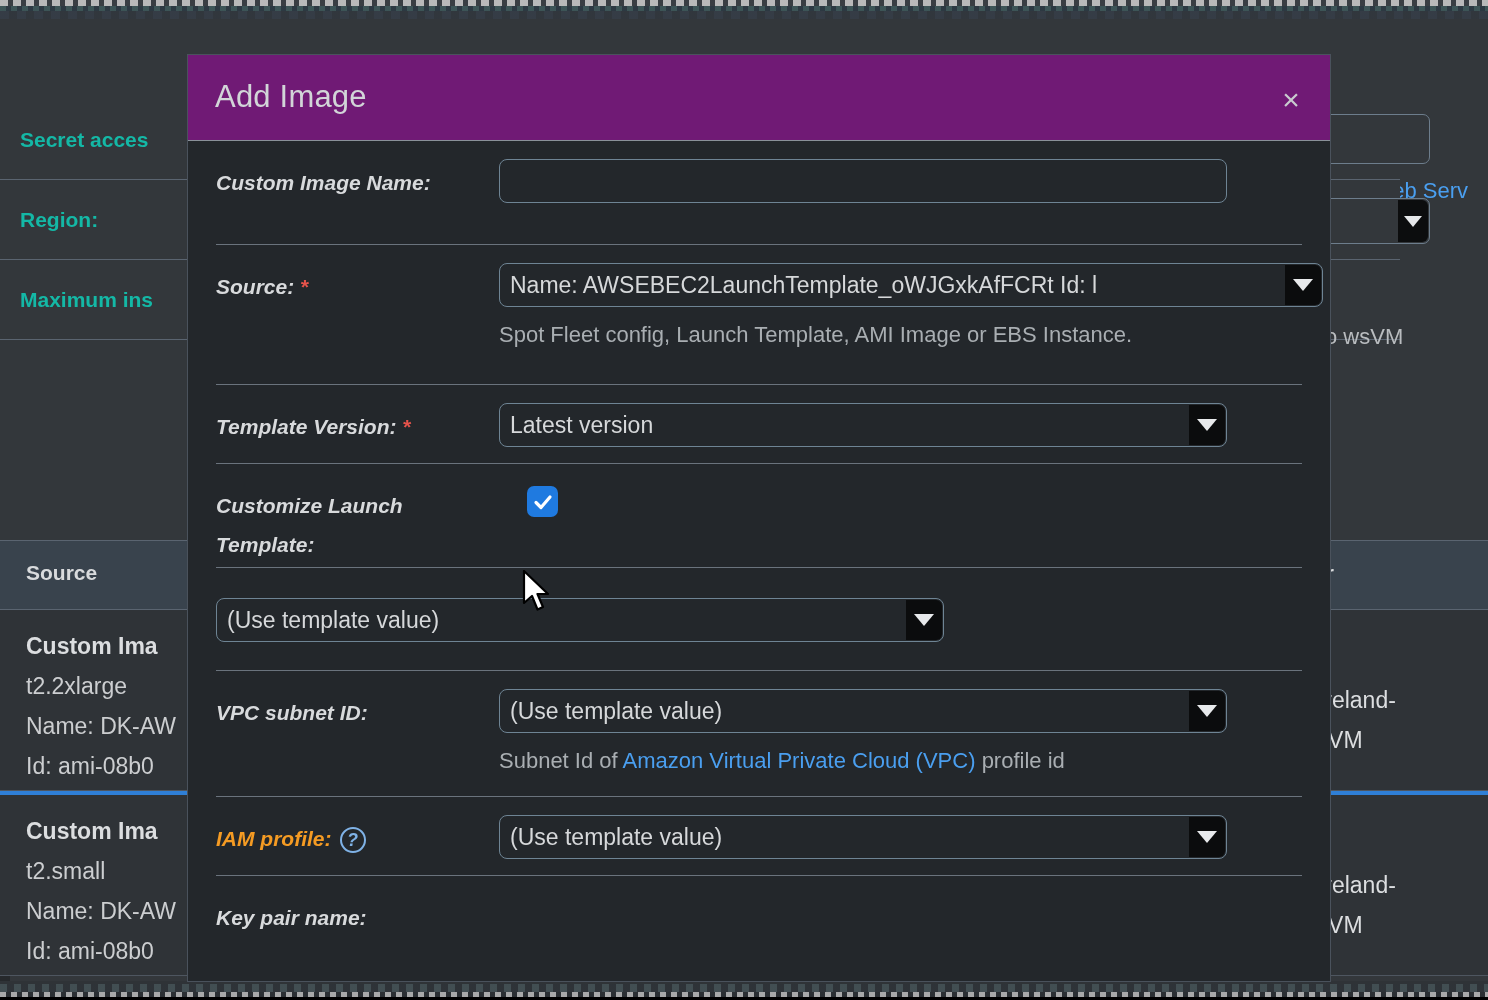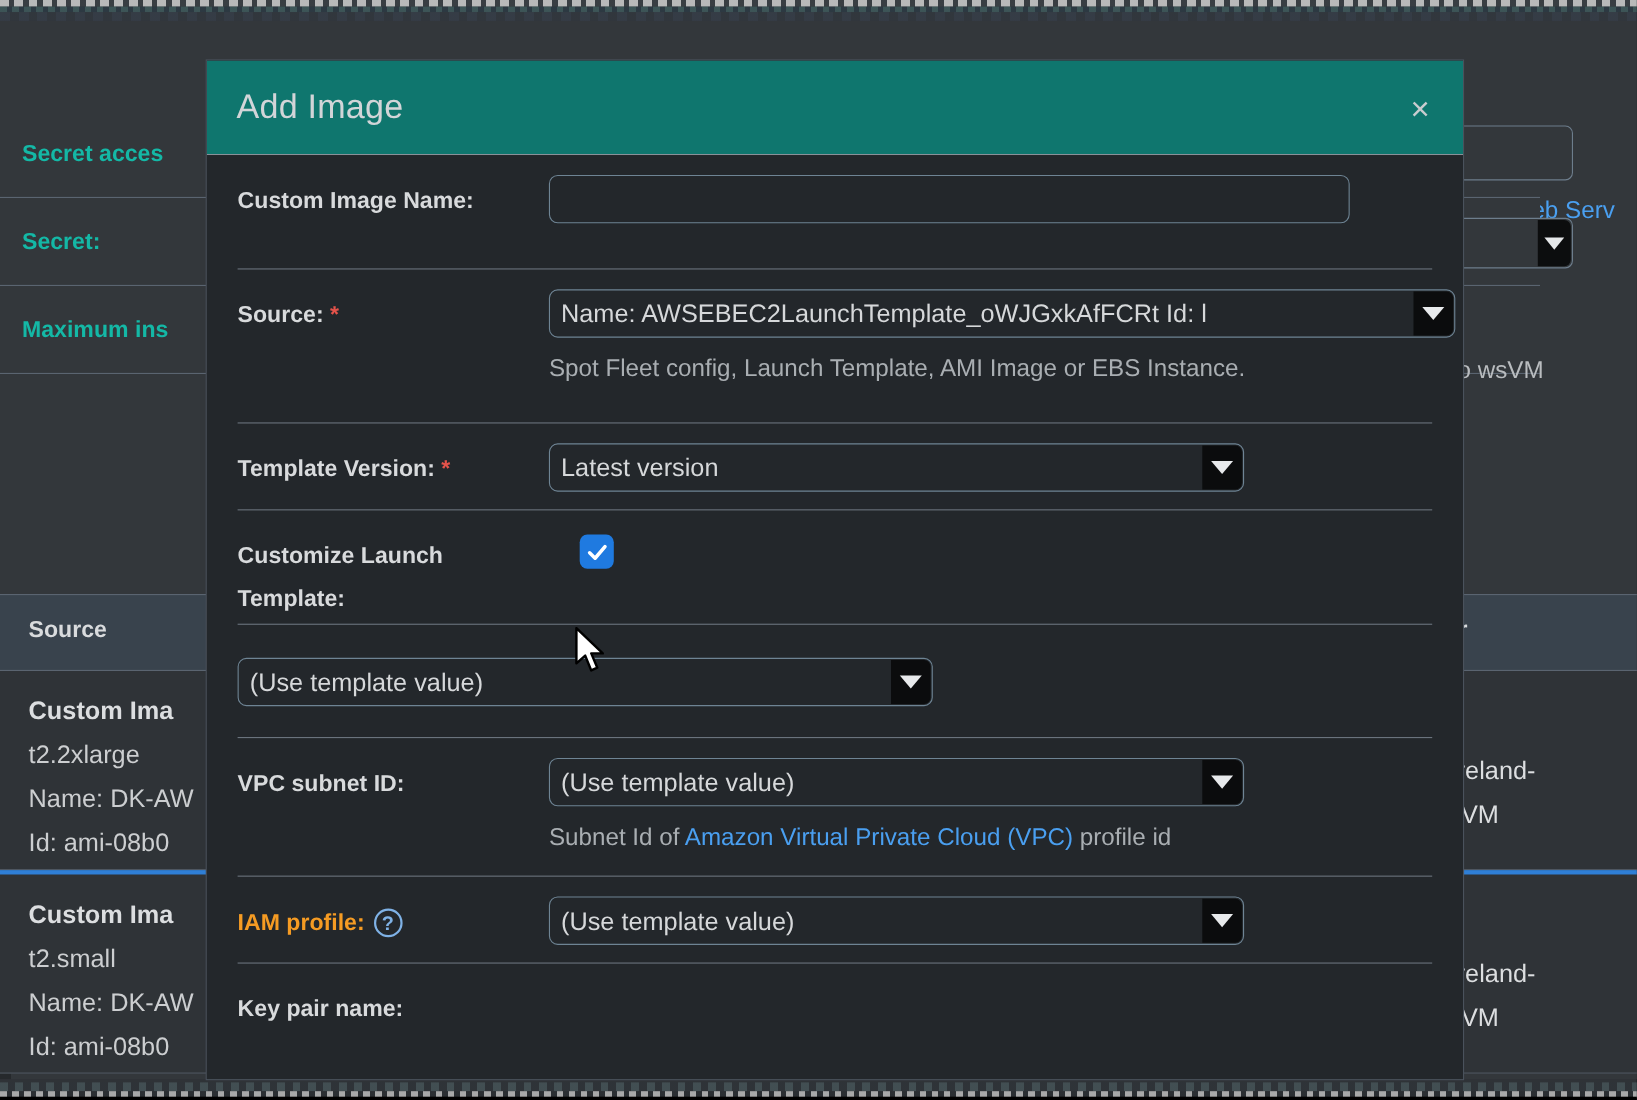--- a/index.html
+++ b/index.html
@@ -158,21 +158,21 @@
   #dialog {
     position: absolute;
     left: 188px; top: 55px; width: 1142px; height: 926px;
     background: #23272b;
     box-shadow: 0 0 0 1px #4a525c;
     overflow: hidden;
   }
   #dialog-header {
     position: relative;
     height: 85px;
-    background: #0f766e;
+    background: #701a75;
     border-bottom: 1px solid #8a9199;
   }
   #dialog-title {
     position: absolute; left: 27px; top: 24px;
     font-size: 31px; color: #d2d5d8; font-weight: normal;
     letter-spacing: .2px;
   }
   #dialog-close {
     position: absolute; right: 22px; top: 28px;
     width: 34px; height: 34px;
@@ -201,20 +201,21 @@
 
   .flabel {
     width: 283px;
     flex: 0 0 283px;
     padding-top: 22px;
     font-size: 21px;
     font-weight: bold;
     color: #d8dadc;
     line-height: 39px;
     box-sizing: border-box;
+    font-style: italic;
   }
   .flabel.orange { color: #f59b23; }
   .req { color: #e5534b; font-weight: bold; }
 
   .fctl {
     flex: 1 1 auto;
     padding-top: 18px;
     padding-bottom: 16px;
     position: relative;
   }
@@ -258,21 +259,21 @@
     display: flex; align-items: center; justify-content: center;
   }
   .selectbox .sel-arrow::after {
     content: "";
     width: 0; height: 0;
     border-left: 10px solid transparent;
     border-right: 10px solid transparent;
     border-top: 12px solid #e8eaec;
   }
   .sel-w-source { width: 824px; }
-  .sel-w-full { width: 632px; }
+  .sel-w-full { width: 728px; }
 
   .helptext {
     margin-top: 8px;
     font-size: 22px;
     color: #a9aeb2;
     line-height: 39px;
     max-width: 700px;
   }
   .helptext a { color: #4a9ff0; text-decoration: none; }
 
@@ -316,21 +317,21 @@
 
   <div class="bg-panel"></div>
 
   <div class="bg-form">
     <div class="bg-row">
       <div class="lbl">Secret acces</div>
       <div class="bg-input" style="left:1310px; top:14px; width:120px; height:50px;"></div>
       <div class="bg-link" style="left:1318px; top:78px;">azon Web Serv</div>
     </div>
     <div class="bg-row">
-      <div class="lbl">Secret:</div>
+      <div class="lbl">Region:</div>
       <div class="bg-select" style="left:1320px; top:18px; width:110px; height:46px;">
         <div class="arrow-btn"></div>
       </div>
     </div>
     <div class="bg-row">
       <div class="lbl">Maximum ins</div>
       <div class="bg-plain" style="left:1325px; top:64px;">o wsVM</div>
     </div>
     <div class="check-btn">
       <span>Check conne</span>

